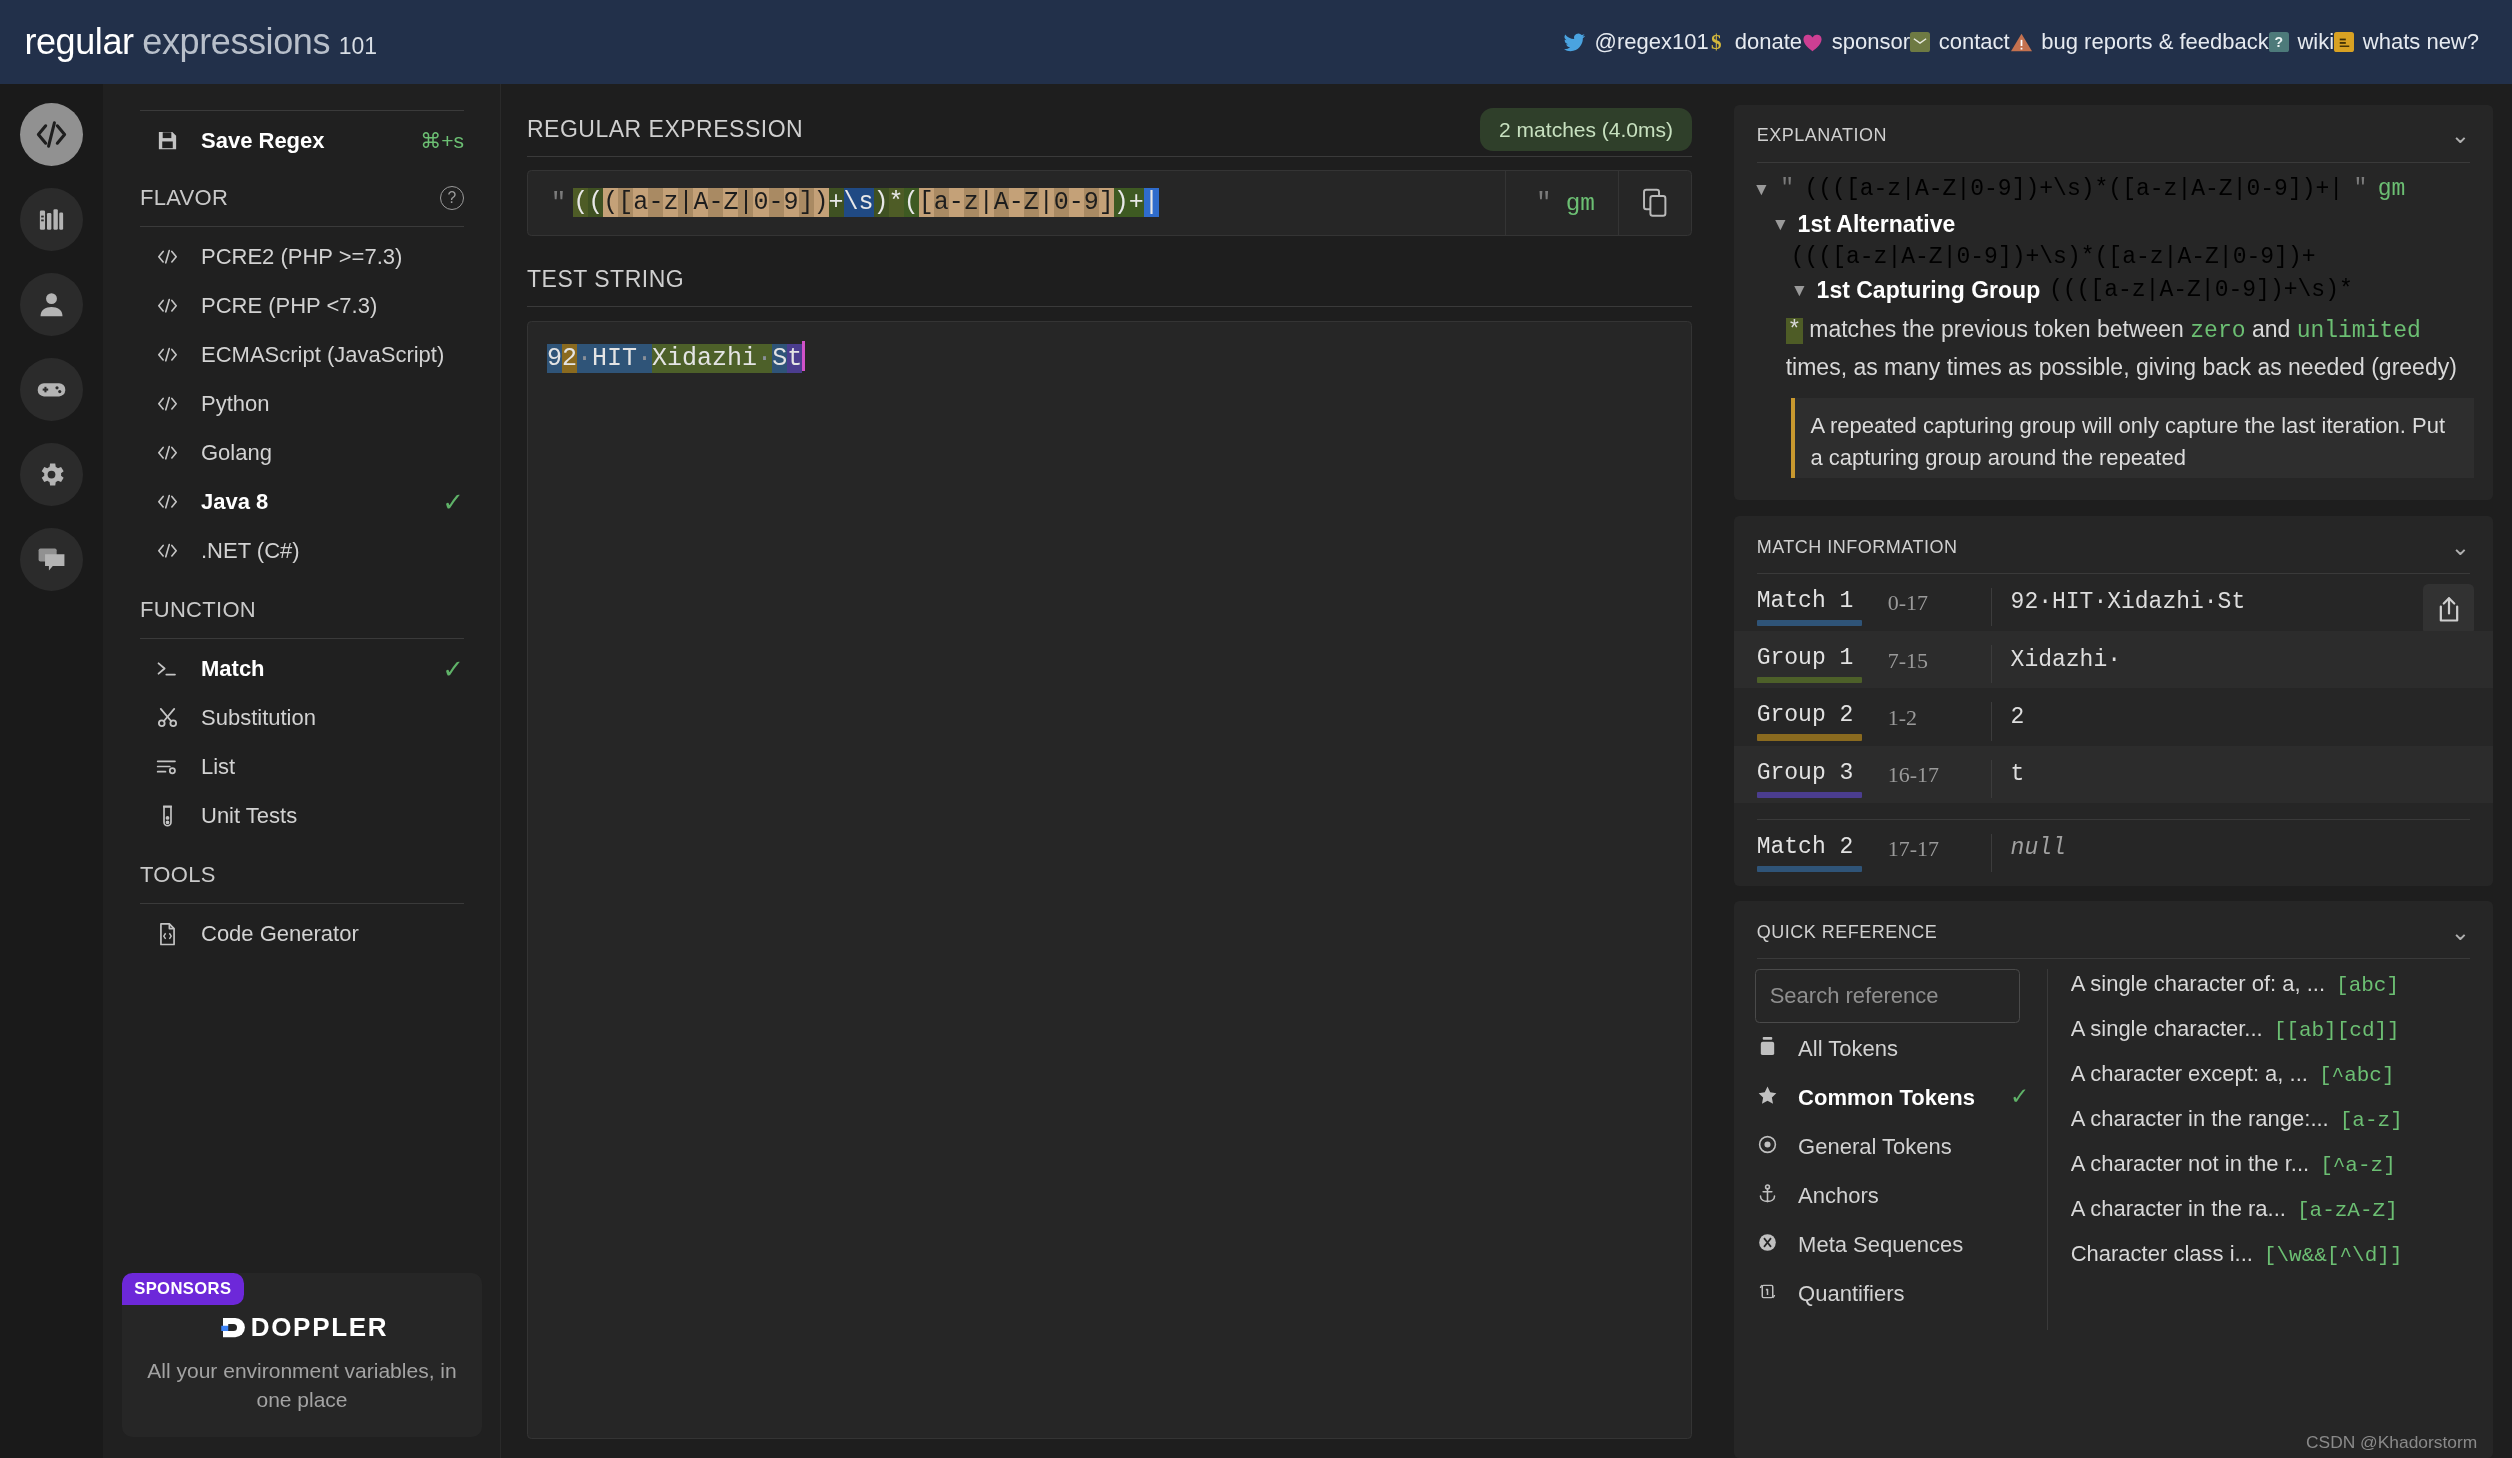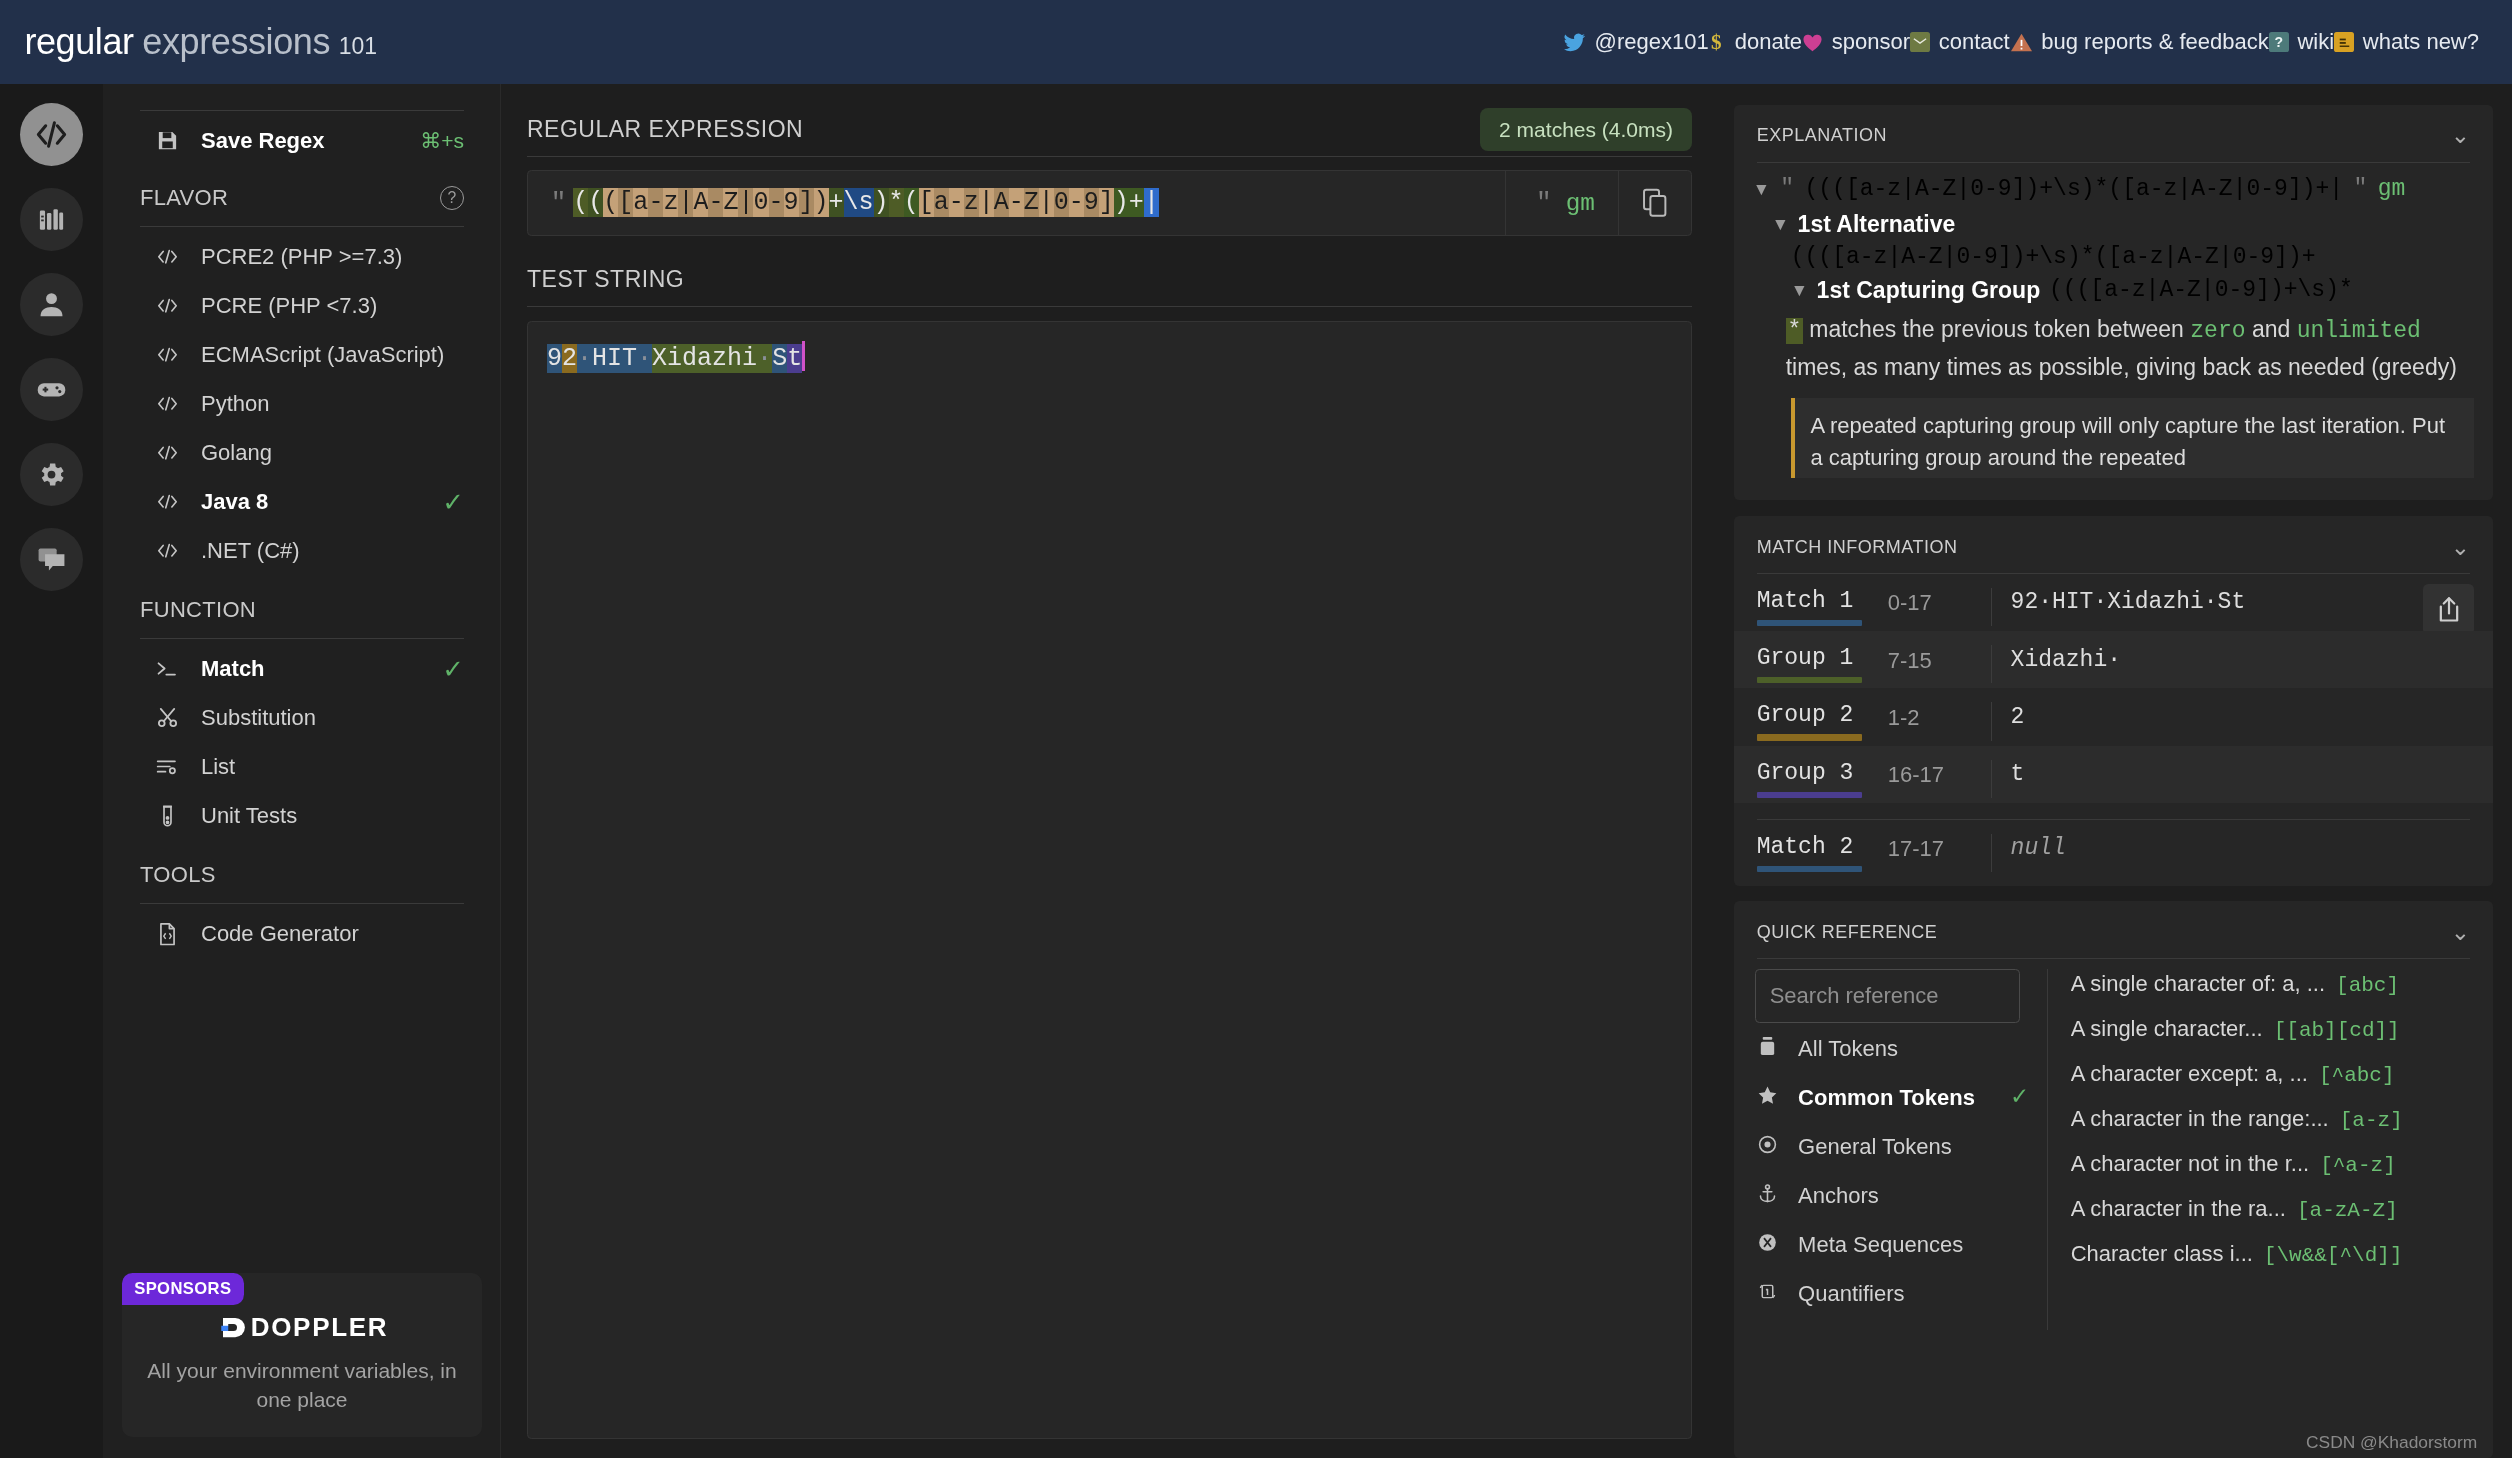--- a/index.html
+++ b/index.html
@@ -90,21 +90,21 @@
   .doppler { display: flex; align-items: center; justify-content: center; margin-bottom: 12.2px; }
   .doppler-name { color: #ffffff; font-size: 26px; font-weight: 700; letter-spacing: 1.7px; }
   .sponsor-tagline { color: #a3a3a3; font-size: 21px; line-height: 1.35; }
 
   
   .center { flex: 1; min-width: 0; background: #1e1e1e; padding: 23px 26px 0 26px; display: flex; flex-direction: column; }
   .panel-head { display: flex; align-items: center; justify-content: space-between; height: 45px; }
   .panel-title { font-size: 23px; color: #cfcfcf; letter-spacing: 0.5px; }
   .matches-badge {
     background: #2f3f2a; color: #c7e0bf; font-size: 21px;
-    padding: 9.6px 19px; border-radius: 8px; cursor: pointer;
+    padding: 9.6px 19px; border-radius: 13px; cursor: pointer;
   }
   .rule-light { height: 0.9px; background: #3a3a3a; margin-top: 3.5px; }
   .regex-box {
     margin-top: 14px; background: #262626; border: 0.9px solid #343434; border-radius: 4.4px;
     display: flex; align-items: stretch; min-height: 66px;
   }
   .regex-field { flex: 1; display: flex; align-items: center; padding: 0 15.7px; min-width: 0; overflow: hidden; }
   .delim { color: #7b7b7b; font-family: "Liberation Mono", monospace; font-size: 26px; padding: 0 7px; }
   .flags { display: flex; align-items: center; padding: 0 23px; border-left: 0.9px solid #343434; gap: 7px; cursor: pointer; }
   .flags .fg { color: #6cbf73; font-family: "Liberation Mono", monospace; font-size: 24.4px; }
@@ -158,21 +158,21 @@
     padding: 12.2px 15.7px; color: #dcdcdc; font-size: 22px; line-height: 1.45;
     max-height: 80px; overflow: hidden;
   }
 
   
   .mi-row { display: flex; align-items: center; padding: 14px 23px 5.2px 23px; position: relative; }
   .mi-row.alt { background: #2c2c2c; }
   .mi-name-wrap { width: 131px; flex-shrink: 0; }
   .mi-name { font-family: "Liberation Mono", monospace; font-size: 23px; color: #e2e2e2; }
   .mi-bar { height: 6.1px; width: 105px; margin-top: 6.1px; border-radius: 0.9px; }
-  .mi-range { width: 103px; flex-shrink: 0; font-family: Liberation Sans, sans-serif;
+  .mi-range { width: 103px; flex-shrink: 0; font-family: Liberation Serif, serif;
               font-size: 22px; color: #9a9a9a; align-self: flex-start; padding-top: 2.6px; }
   .mi-sep { width: 0.9px; align-self: stretch; background: #3c3c3c; margin-right: 19px; }
   .mi-val { font-family: "Liberation Mono", monospace; font-size: 23px; color: #dedede;
             align-self: flex-start; padding-top: 1.7px; white-space: pre; }
   .mi-val.nul { color: #a0a0a0; font-style: italic; }
   .share-btn {
     position: absolute; right: 19px; top: 10.5px; width: 51px; height: 51px;
     background: #323232; border-radius: 5.2px; display: flex; align-items: center;
     justify-content: center; color: #cfcfcf; cursor: pointer;
   }

